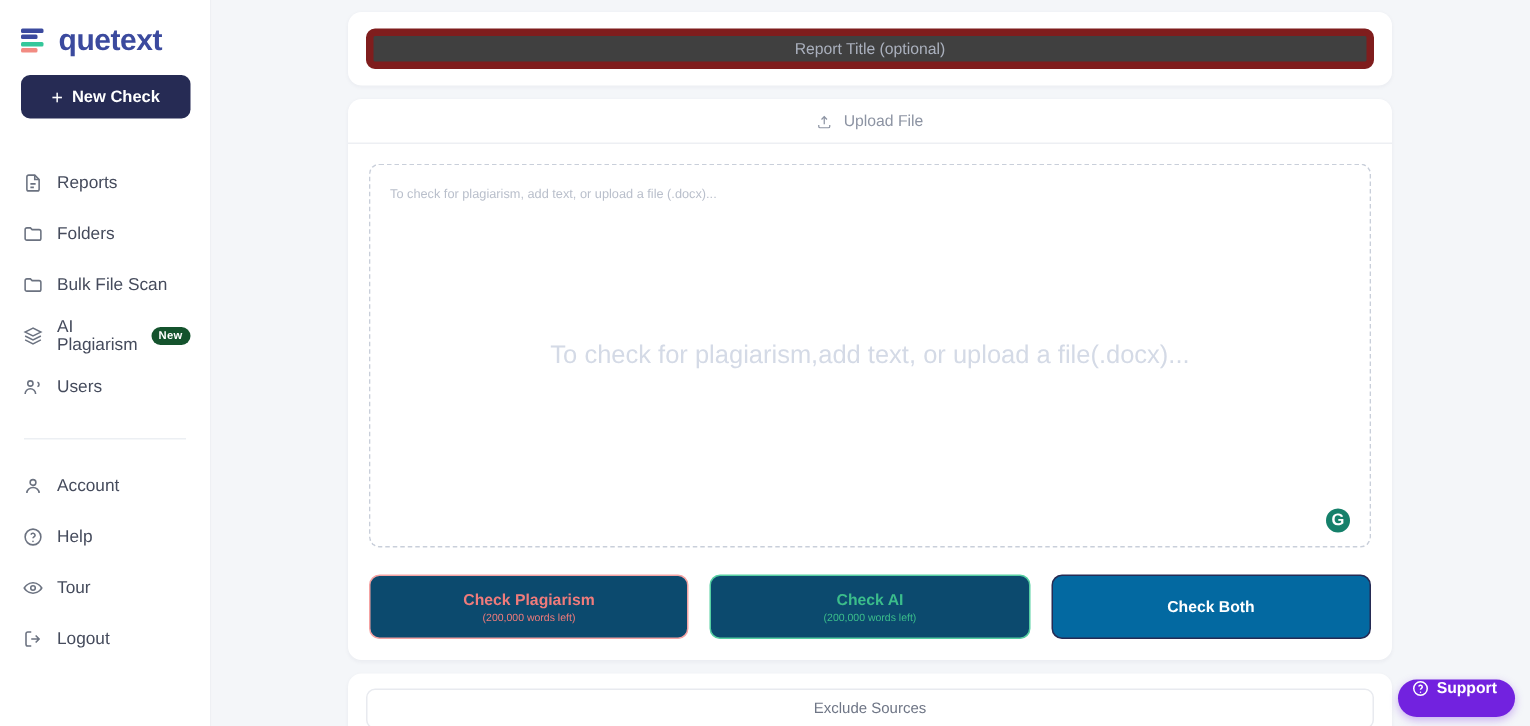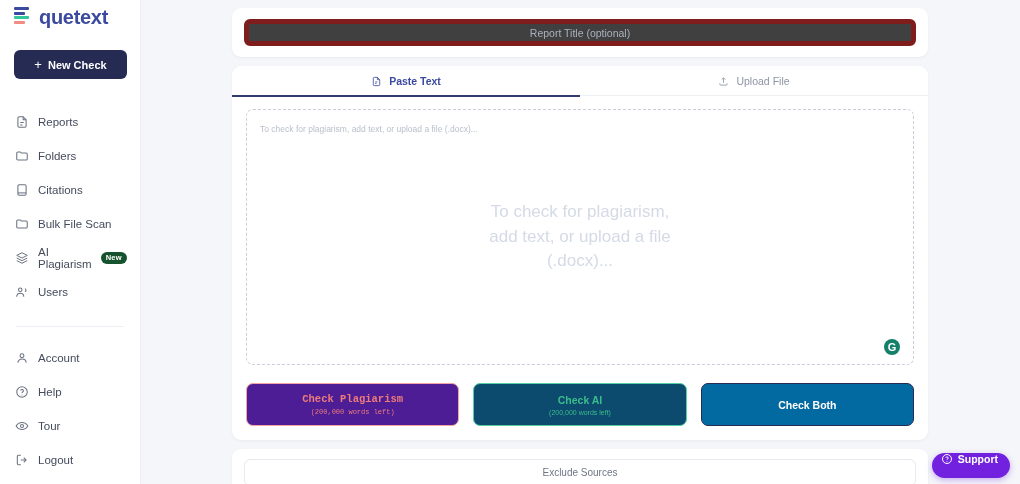--- a/index.html
+++ b/index.html
@@ -13,21 +13,21 @@
 
   
   .sidebar {
     width: 141px; height: 484px;
     background: #ffffff;
     flex: 0 0 141px;
     padding: 0 14px;
     position: relative;
     border-right: 1px solid #eef0f4;
   }
-  .brand { display: flex; align-items: flex-start; gap: 6px; height: 48px; padding-top: 6px; }
+  .brand { display: flex; align-items: center; gap: 6px; height: 48px; padding-top: 6px; }
   .brand-mark { width: 19px; height: 19px; position: relative; flex: 0 0 19px; }
   .brand-mark i { position: absolute; left: 0; height: 3px; border-radius: 1px; display: block; }
   .bm1 { top: 1px;  width: 15px; background: #3b4a9e; }
   .bm2 { top: 5.5px; width: 11px; background: #3b4a9e; }
   .bm3 { top: 10px; width: 15px; background: #34c79a; }
   .bm4 { top: 14.5px; width: 11px; background: #f28b82; }
   .brand-name { font-size: 20px; font-weight: 700; color: #3b4a9e; letter-spacing: -0.3px; }
 
   .new-check {
     margin-top: 2px;
@@ -104,42 +104,42 @@
     border: 1px dashed #c9cfda;
     border-radius: 7px;
     position: relative;
   }
   .drop-hint {
     position: absolute; top: 14px; left: 13px;
     font-size: 8.5px; color: #b9bfcb;
   }
   .drop-center {
     position: absolute; top: 0; left: 0; right: 0; bottom: 0;
-    display: flex; flex-direction: column; align-items: center; justify-content: center;
+    display: flex; align-items: center; justify-content: center;
     font-size: 17px; line-height: 1.45; color: #d4dae6; text-align: right;
     font-weight: 400;
   }
   .grammarly {
     position: absolute; right: 13px; bottom: 9px;
     width: 16px; height: 16px; border-radius: 50%;
     background: #15806a; color: #fff;
     display: flex; align-items: center; justify-content: center;
     font-size: 11px; font-weight: 700; cursor: pointer;
     box-shadow: 0 0 0 2px #fff;
   }
 
   .actions { display: flex; gap: 14px; margin: 18px 14px 0 14px; }
   .action {
     flex: 1; height: 43px; border-radius: 7px;
     display: flex; flex-direction: column; align-items: center; justify-content: center;
     cursor: pointer; gap: 3px;
   }
   .action .lbl { font-size: 10.5px; font-weight: 600; }
   .action .sub { font-size: 7px; }
-  .act-plag { background: #4c1d95; border: 1px solid #f5a3a3; font-family: Liberation Mono, monospace; }
+  .act-plag { background: #0c4a6e; border: 1px solid #f5a3a3; }
   .act-plag .lbl, .act-plag .sub { color: #ef7b7b; }
   .act-ai { background: #0c4a6e; border: 1px solid #56cfa2; }
   .act-ai .lbl, .act-ai .sub { color: #3bbd8b; }
   .act-both { background: #0369a1; border: 1px solid #262b54; }
   .act-both .lbl { color: #ffffff; }
 
   .exclude-card { margin-top: 9px; padding: 10px 12px; }
   .exclude-box {
     width: 100%; height: 27px;
     border: 1px solid #e8eaef; border-radius: 6px;
@@ -195,29 +195,20 @@
 
       <div class="nav-item">
         <span class="ico">
           <svg viewBox="0 0 24 24" fill="none" stroke="currentColor" stroke-width="1.8">
               <path d="M3 7a2 2 0 0 1 2-2h4l2 2h8a2 2 0 0 1 2 2v8a2 2 0 0 1-2 2H5a2 2 0 0 1-2-2z"></path>
             </svg>
         </span>
         <span>Folders</span>
       </div>
 
-      <div class="nav-item">
-        <span class="ico">
-          <svg viewBox="0 0 24 24" fill="none" stroke="currentColor" stroke-width="1.8">
-              <rect x="5" y="3" width="14" height="18" rx="2"></rect>
-              <path d="M5 17h14"></path>
-            </svg>
-        </span>
-        <span>Citations</span>
-      </div>
 
       <div class="nav-item">
         <span class="ico">
           <svg viewBox="0 0 24 24" fill="none" stroke="currentColor" stroke-width="1.8">
               <path d="M3 7a2 2 0 0 1 2-2h4l2 2h8a2 2 0 0 1 2 2v8a2 2 0 0 1-2 2H5a2 2 0 0 1-2-2z"></path>
             </svg>
         </span>
         <span>Bulk File Scan</span>
       </div>
 
@@ -297,30 +288,20 @@
   <main class="main">
     <div class="main-inner">
 
       <section class="card title-card">
         <input class="title-input" type="text" placeholder="Report Title (optional)" style="">
       </section>
 
       <section class="card editor-card">
 
         <div class="tabs">
-          <div class="tab active">
-            <span>
-              <svg viewBox="0 0 24 24" fill="none" stroke="currentColor" stroke-width="1.8">
-                  <path d="M14 3H7a2 2 0 0 0-2 2v14a2 2 0 0 0 2 2h10a2 2 0 0 0 2-2V8z"></path>
-                  <path d="M14 3v5h5"></path>
-                  <path d="M9 13h5M9 16.5h3"></path>
-                </svg>
-            </span>
-            <span>Paste Text</span>
-          </div>
           <div class="tab inactive">
             <span>
               <svg viewBox="0 0 24 24" fill="none" stroke="currentColor" stroke-width="1.8">
                   <path d="M12 15V4"></path>
                   <path d="M8 8l4-4 4 4"></path>
                   <path d="M4 16v2a2 2 0 0 0 2 2h12a2 2 0 0 0 2-2v-2"></path>
                 </svg>
             </span>
             <span>Upload File</span>
           </div>

